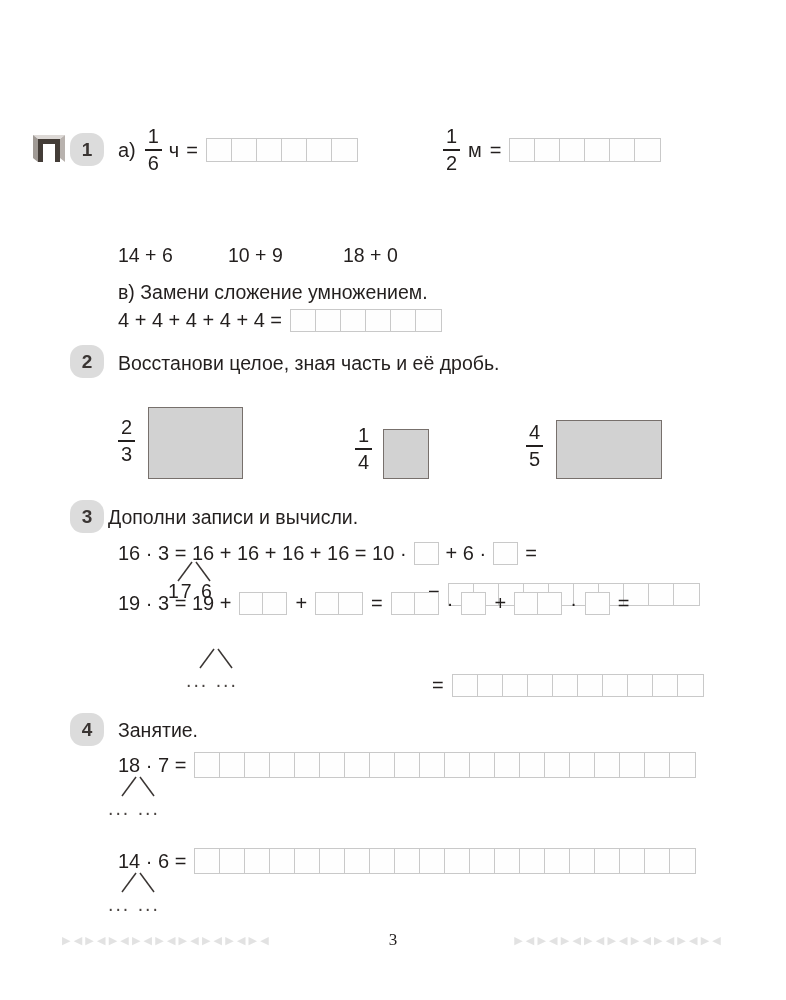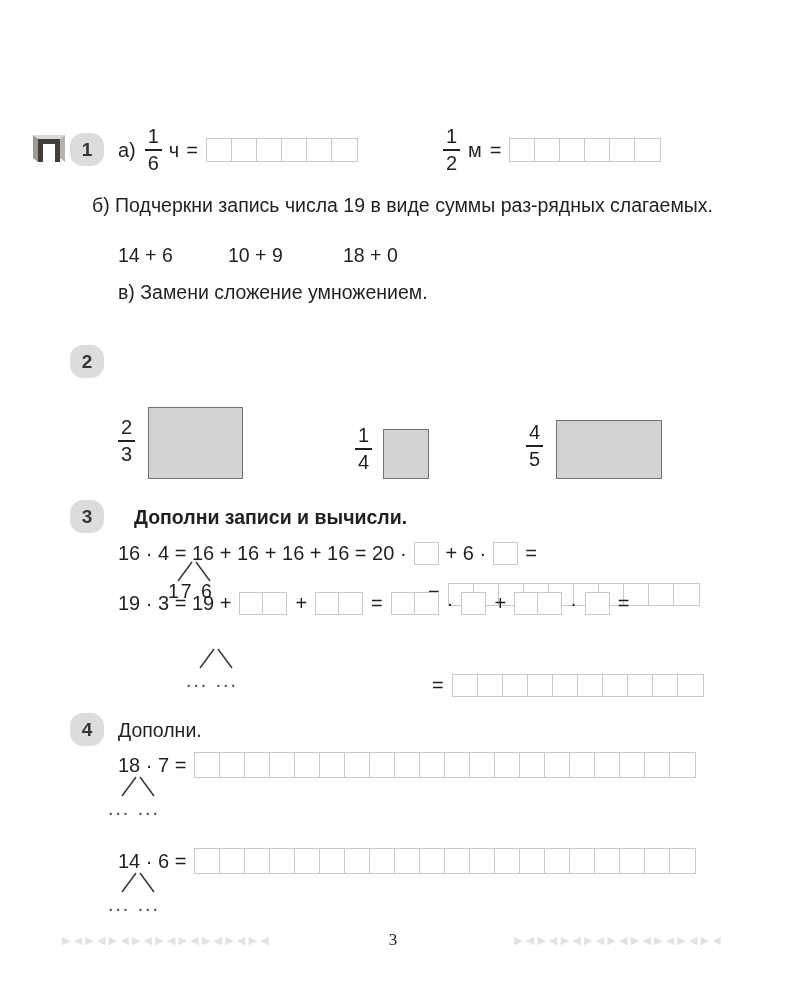--- a/index.html
+++ b/index.html
@@ -221,30 +221,42 @@
     <span class="boxrow" style="height:24px;">
       <span class="cell" style="width:25px;"></span>
       <span class="cell" style="width:25px;"></span>
       <span class="cell" style="width:25px;"></span>
       <span class="cell" style="width:25px;"></span>
       <span class="cell" style="width:25px;"></span>
       <span class="cell" style="width:25px;"></span>
     </span>
   </div>
 
-  <div class="txt block" style="left:92px; top:192px; width:622px; text-align:justify; font-size:19.5px;">б) Подчеркни запись числа 19 в виде суммы раз-рядных слагаемых.</div>
 
   <div class="txt" style="left:118px; top:244px;">14 + 6</div>
   <div class="txt" style="left:228px; top:244px;">10 + 9</div>
   <div class="txt" style="left:343px; top:244px;">18 + 0</div>
 
   <div class="txt" style="left:118px; top:281px;">в) Замени сложение умножением.</div>
 
+  <div class="mathline" style="left:118px; top:307px; height:26px;">
+    <span>4 + 4 + 4 + 4 + 4 =</span>
+    <span class="sp" style="width:8px;"></span>
+    <span class="boxrow" style="height:23px;">
+      <span class="cell" style="width:25px;"></span>
+      <span class="cell" style="width:25px;"></span>
+      <span class="cell" style="width:25px;"></span>
+      <span class="cell" style="width:25px;"></span>
+      <span class="cell" style="width:25px;"></span>
+      <span class="cell" style="width:25px;"></span>
+    </span>
+  </div>
 
   <div class="exnum" style="left:70px; top:345px;">2</div>
+  <div class="txt" style="left:118px; top:352px;">Восстанови целое, зная часть и её дробь.</div>
 
   <div class="frac standalone" style="left:118px; top:417px;">
     <span class="top">2</span>
     <span class="bar"></span>
     <span class="bot">3</span>
   </div>
   <div class="grect" style="left:148px; top:407px; width:95px; height:72px;"></div>
 
   <div class="frac standalone" style="left:355px; top:425px;">
     <span class="top">1</span>
@@ -254,24 +266,24 @@
   <div class="grect" style="left:383px; top:429px; width:46px; height:50px;"></div>
 
   <div class="frac standalone" style="left:526px; top:422px;">
     <span class="top">4</span>
     <span class="bar"></span>
     <span class="bot">5</span>
   </div>
   <div class="grect" style="left:556px; top:420px; width:106px; height:59px;"></div>
 
   <div class="exnum" style="left:70px; top:500px;">3</div>
-  <div class="txt" style="left:134px; top:506px;font-weight:bold;">Дополни записи и вычисли.</div>
+  <div class="txt" style="left:108px; top:506px;">Дополни записи и вычисли.</div>
 
   <div class="mathline" style="left:118px; top:540px; height:26px;">
-    <span>16 · 4 = 16 + 16 + 16 + 16 = 20 ·</span>
+    <span>16 · 3 = 16 + 16 + 16 + 16 = 10 ·</span>
     <span class="sp" style="width:7px;"></span>
     <span class="boxrow" style="height:23px;">
       <span class="cell" style="width:23px;"></span>
     </span>
     <span class="sp" style="width:7px;"></span>
     <span>+ 6 ·</span>
     <span class="sp" style="width:7px;"></span>
     <span class="boxrow" style="height:23px;">
       <span class="cell" style="width:23px;"></span>
     </span>
@@ -367,21 +379,21 @@
       <span class="cell" style="width:25px;"></span>
       <span class="cell" style="width:25px;"></span>
       <span class="cell" style="width:25px;"></span>
       <span class="cell" style="width:25px;"></span>
       <span class="cell" style="width:25px;"></span>
       <span class="cell" style="width:25px;"></span>
     </span>
   </div>
 
   <div class="exnum" style="left:70px; top:713px;">4</div>
-  <div class="txt" style="left:118px; top:719px;">Дополни.</div>
+  <div class="txt" style="left:118px; top:719px;">Занятие.</div>
 
   <div class="mathline" style="left:118px; top:752px; height:26px;">
     <span>18 · 7 =</span>
     <span class="sp" style="width:8px;"></span>
     <span class="boxrow" style="height:26px;">
       <span class="cell" style="width:25px;"></span>
       <span class="cell" style="width:25px;"></span>
       <span class="cell" style="width:25px;"></span>
       <span class="cell" style="width:25px;"></span>
       <span class="cell" style="width:25px;"></span>

